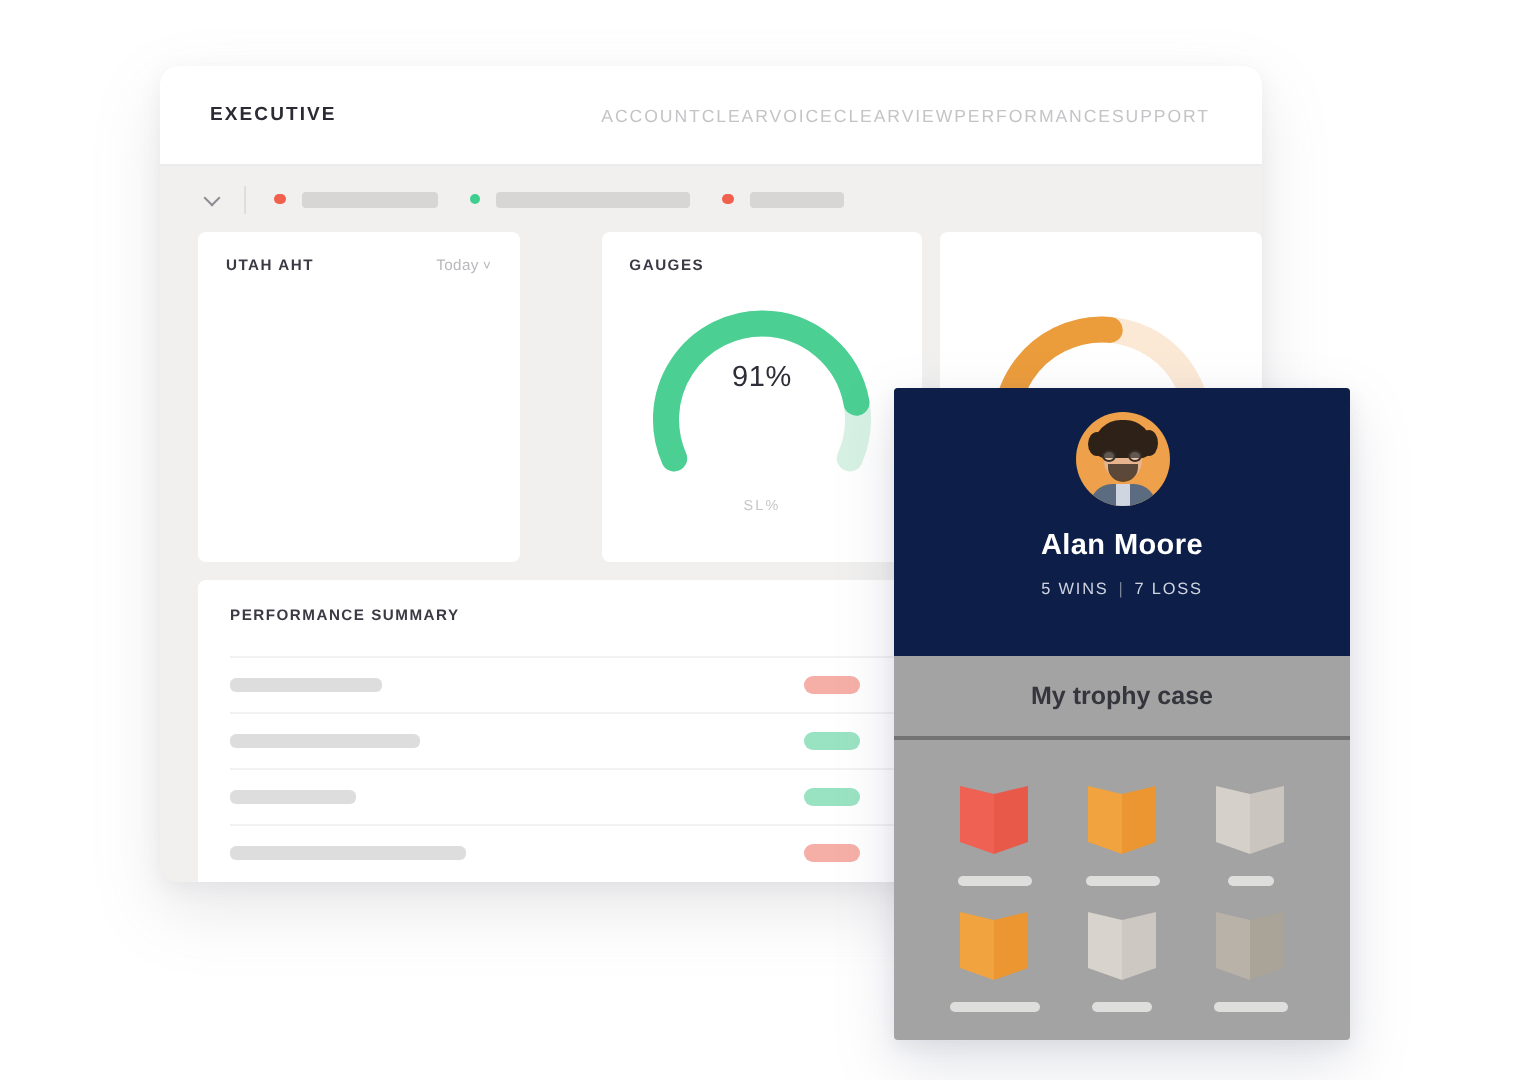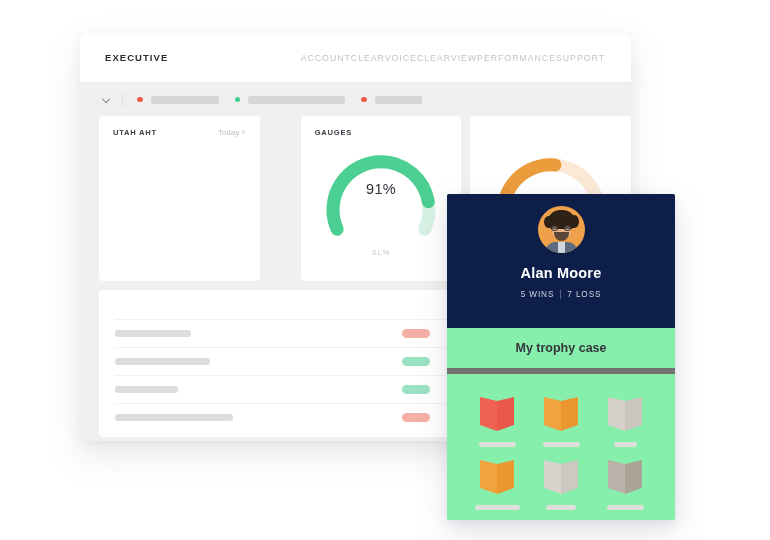--- a/index.html
+++ b/index.html
@@ -208,21 +208,21 @@
   
   .trophy {
     position: absolute;
     left: 447px;
     top: 194px;
     width: 228px;
     height: 326px;
     border-radius: 2px;
     box-shadow: 0 12px 30px rgba(120,125,145,0.22), 0 3px 9px rgba(120,125,145,0.12);
     overflow: hidden;
-    background: #86efac;
+    background: #a3a3a3;
   }
 
   .trophy-head {
     background: #0d1f48;
     height: 134px;
     display: flex;
     flex-direction: column;
     align-items: center;
     padding-top: 12px;
     box-sizing: border-box;
@@ -314,21 +314,21 @@
     letter-spacing: 0.9px;
     color: #cfd4e0;
   }
   .trophy-stats .sep { color: #7b839a; padding: 0 5px; }
 
   .trophy-sub {
     height: 40px;
     display: flex;
     align-items: center;
     justify-content: center;
-    border-bottom: 6px solid #737373;
+    border-bottom: 2px solid #737373;
   }
   .trophy-sub-title {
     font-size: 12.5px;
     font-weight: bold;
     color: #35353d;
   }
 
   .badge-grid {
     display: grid;
     grid-template-columns: repeat(3, 1fr);
@@ -416,20 +416,21 @@
             <svg width="120" height="96" viewBox="0 0 120 96">
               <path d="M 16.1 86.2 A 48 48 0 1 1 103.9 86.2" fill="none" stroke="#fbe9d6" stroke-width="13" stroke-linecap="round"></path>
               <path id="g2" d="M 16.1 86.2 A 48 48 0 1 1 103.9 86.2" fill="none" stroke="#eb9c3b" stroke-width="13" stroke-linecap="round" stroke-dasharray="190.7728729248047" stroke-dashoffset="91.57097900390625"></path>
             </svg>
           </div>
         </div>
       </div>
     </div>
 
     <div class="perf">
+      <div class="card-title">PERFORMANCE SUMMARY</div>
       <div class="perf-rows" id="perf-rows">
           <div class="perf-row">
             <div class="namebar" style="width: 76px;"></div>
             <div class="spacer"></div>
             <div class="pcell">
               <span class="pill" style="background: rgb(246, 175, 166);"></span>
             </div>
             <div class="pcell">
               <span class="pill" style="background: rgb(246, 175, 166);"></span>
             </div>

